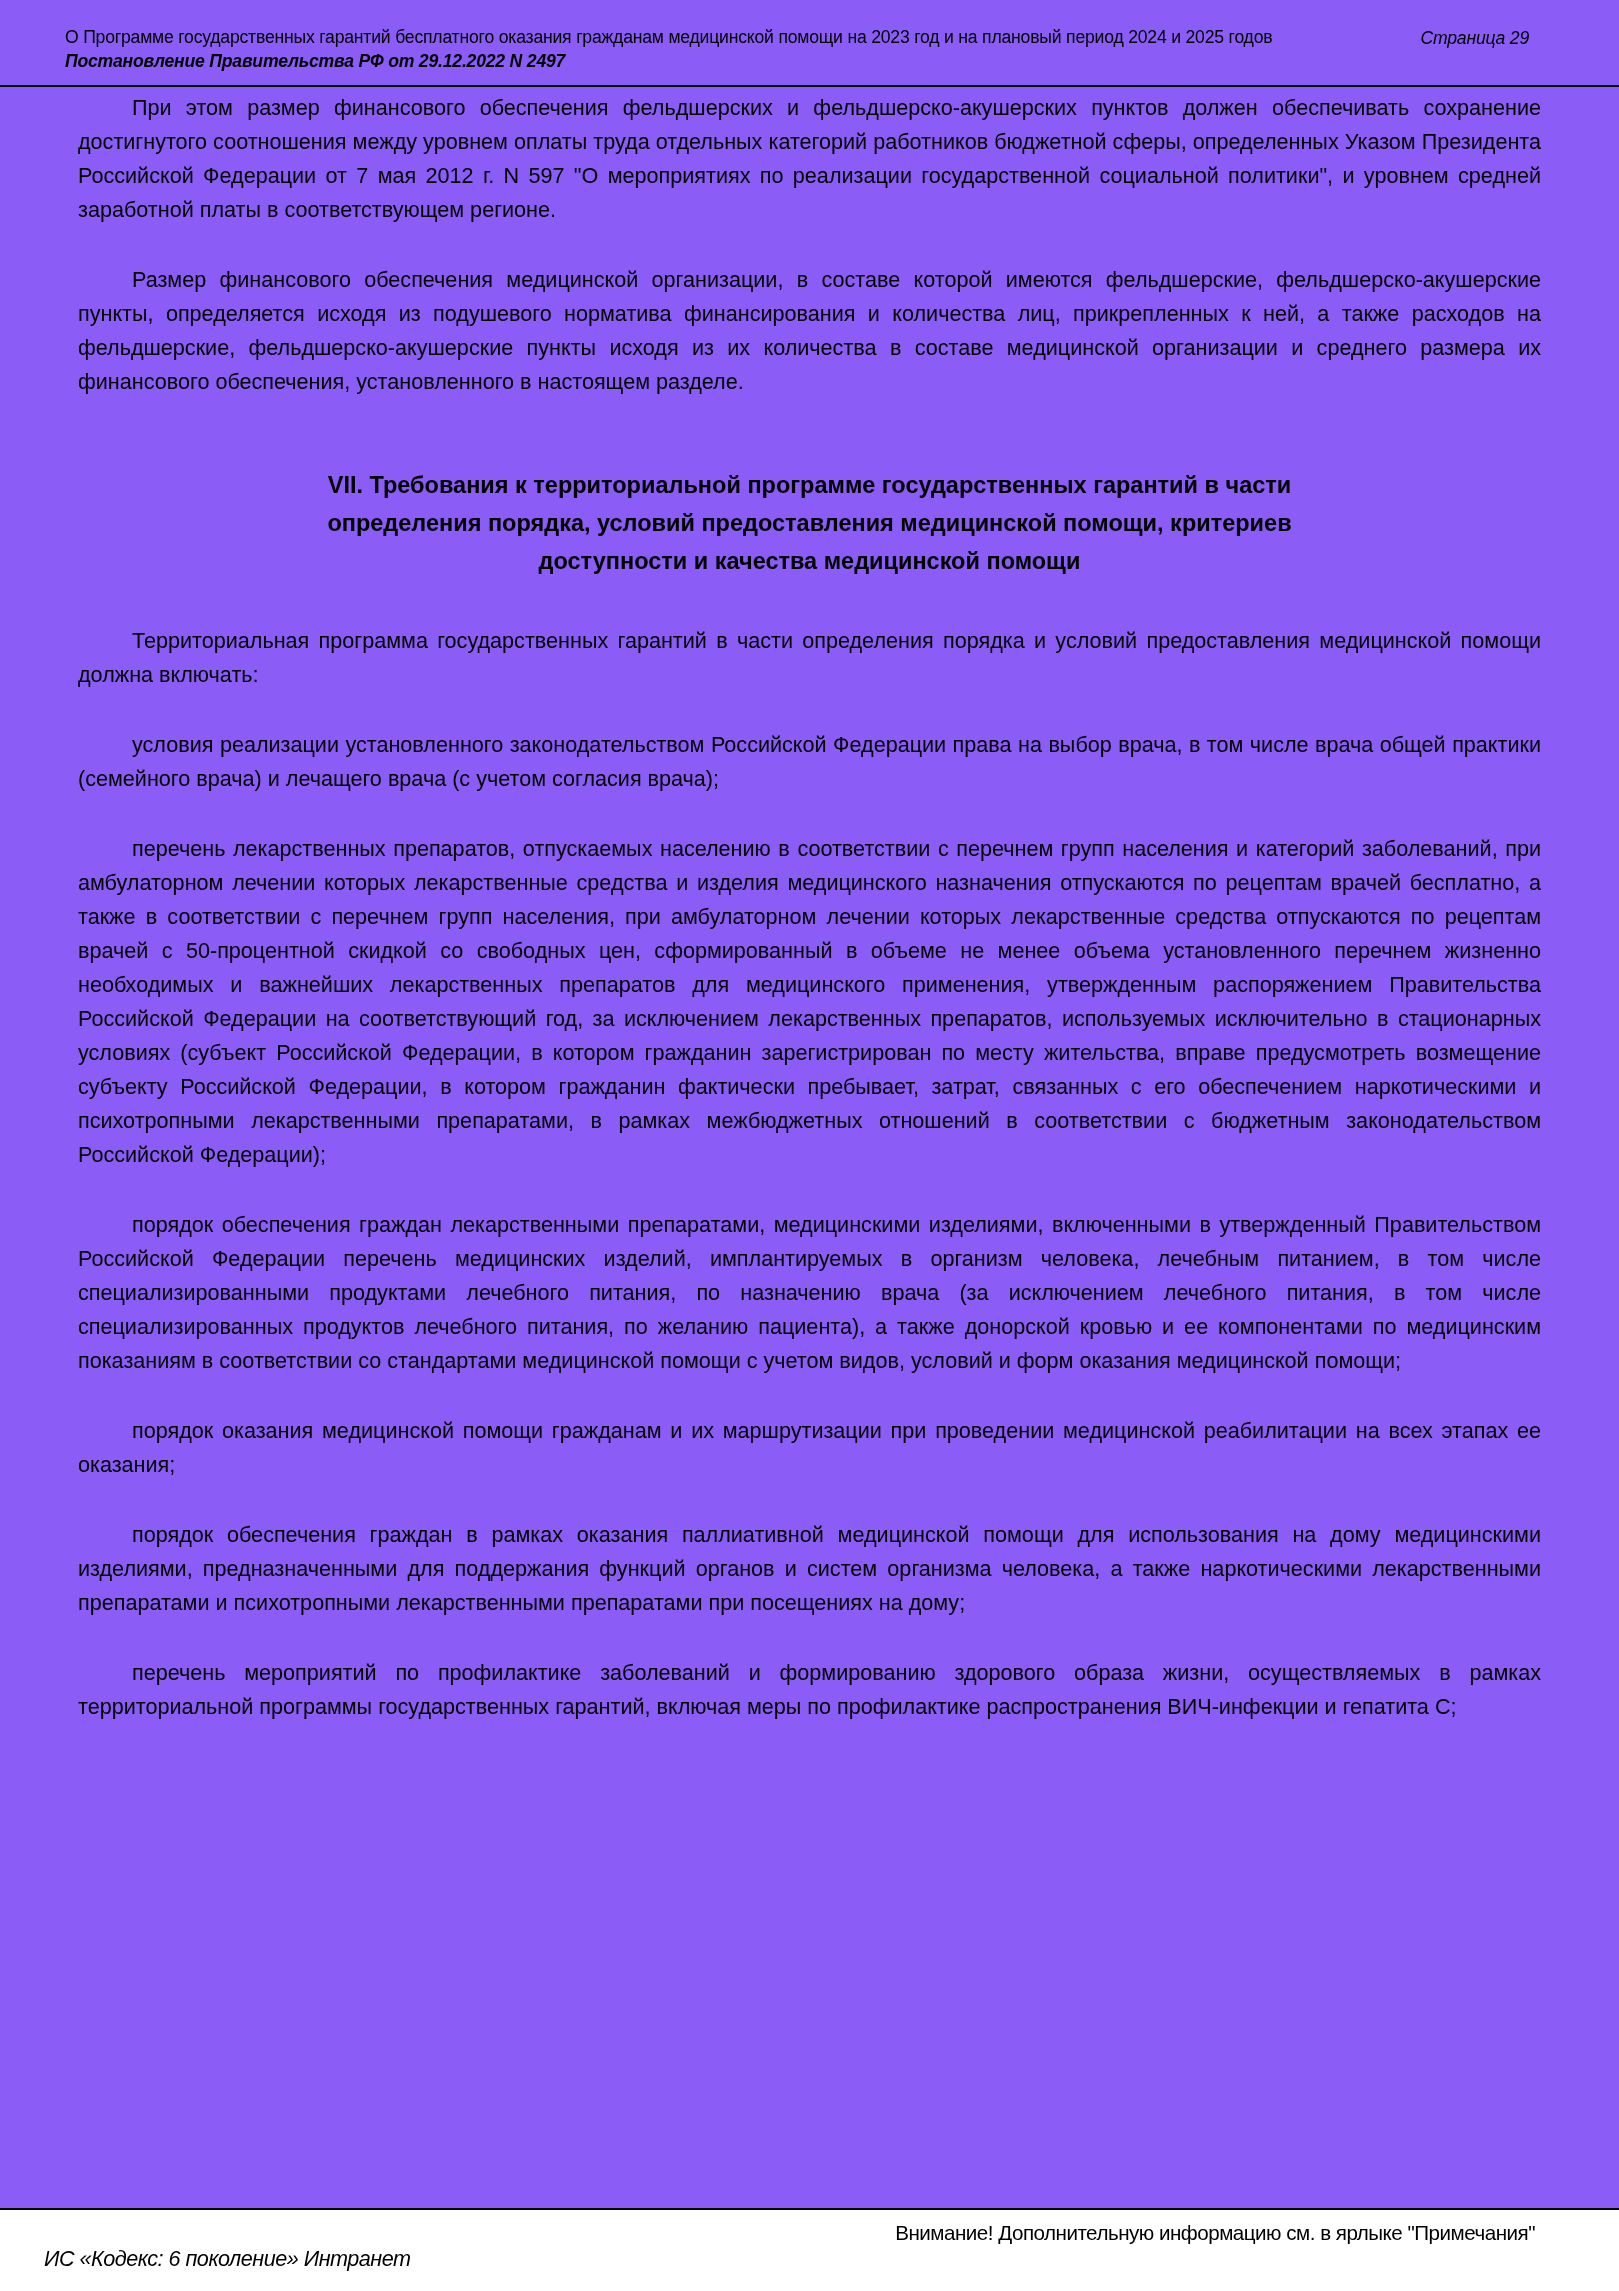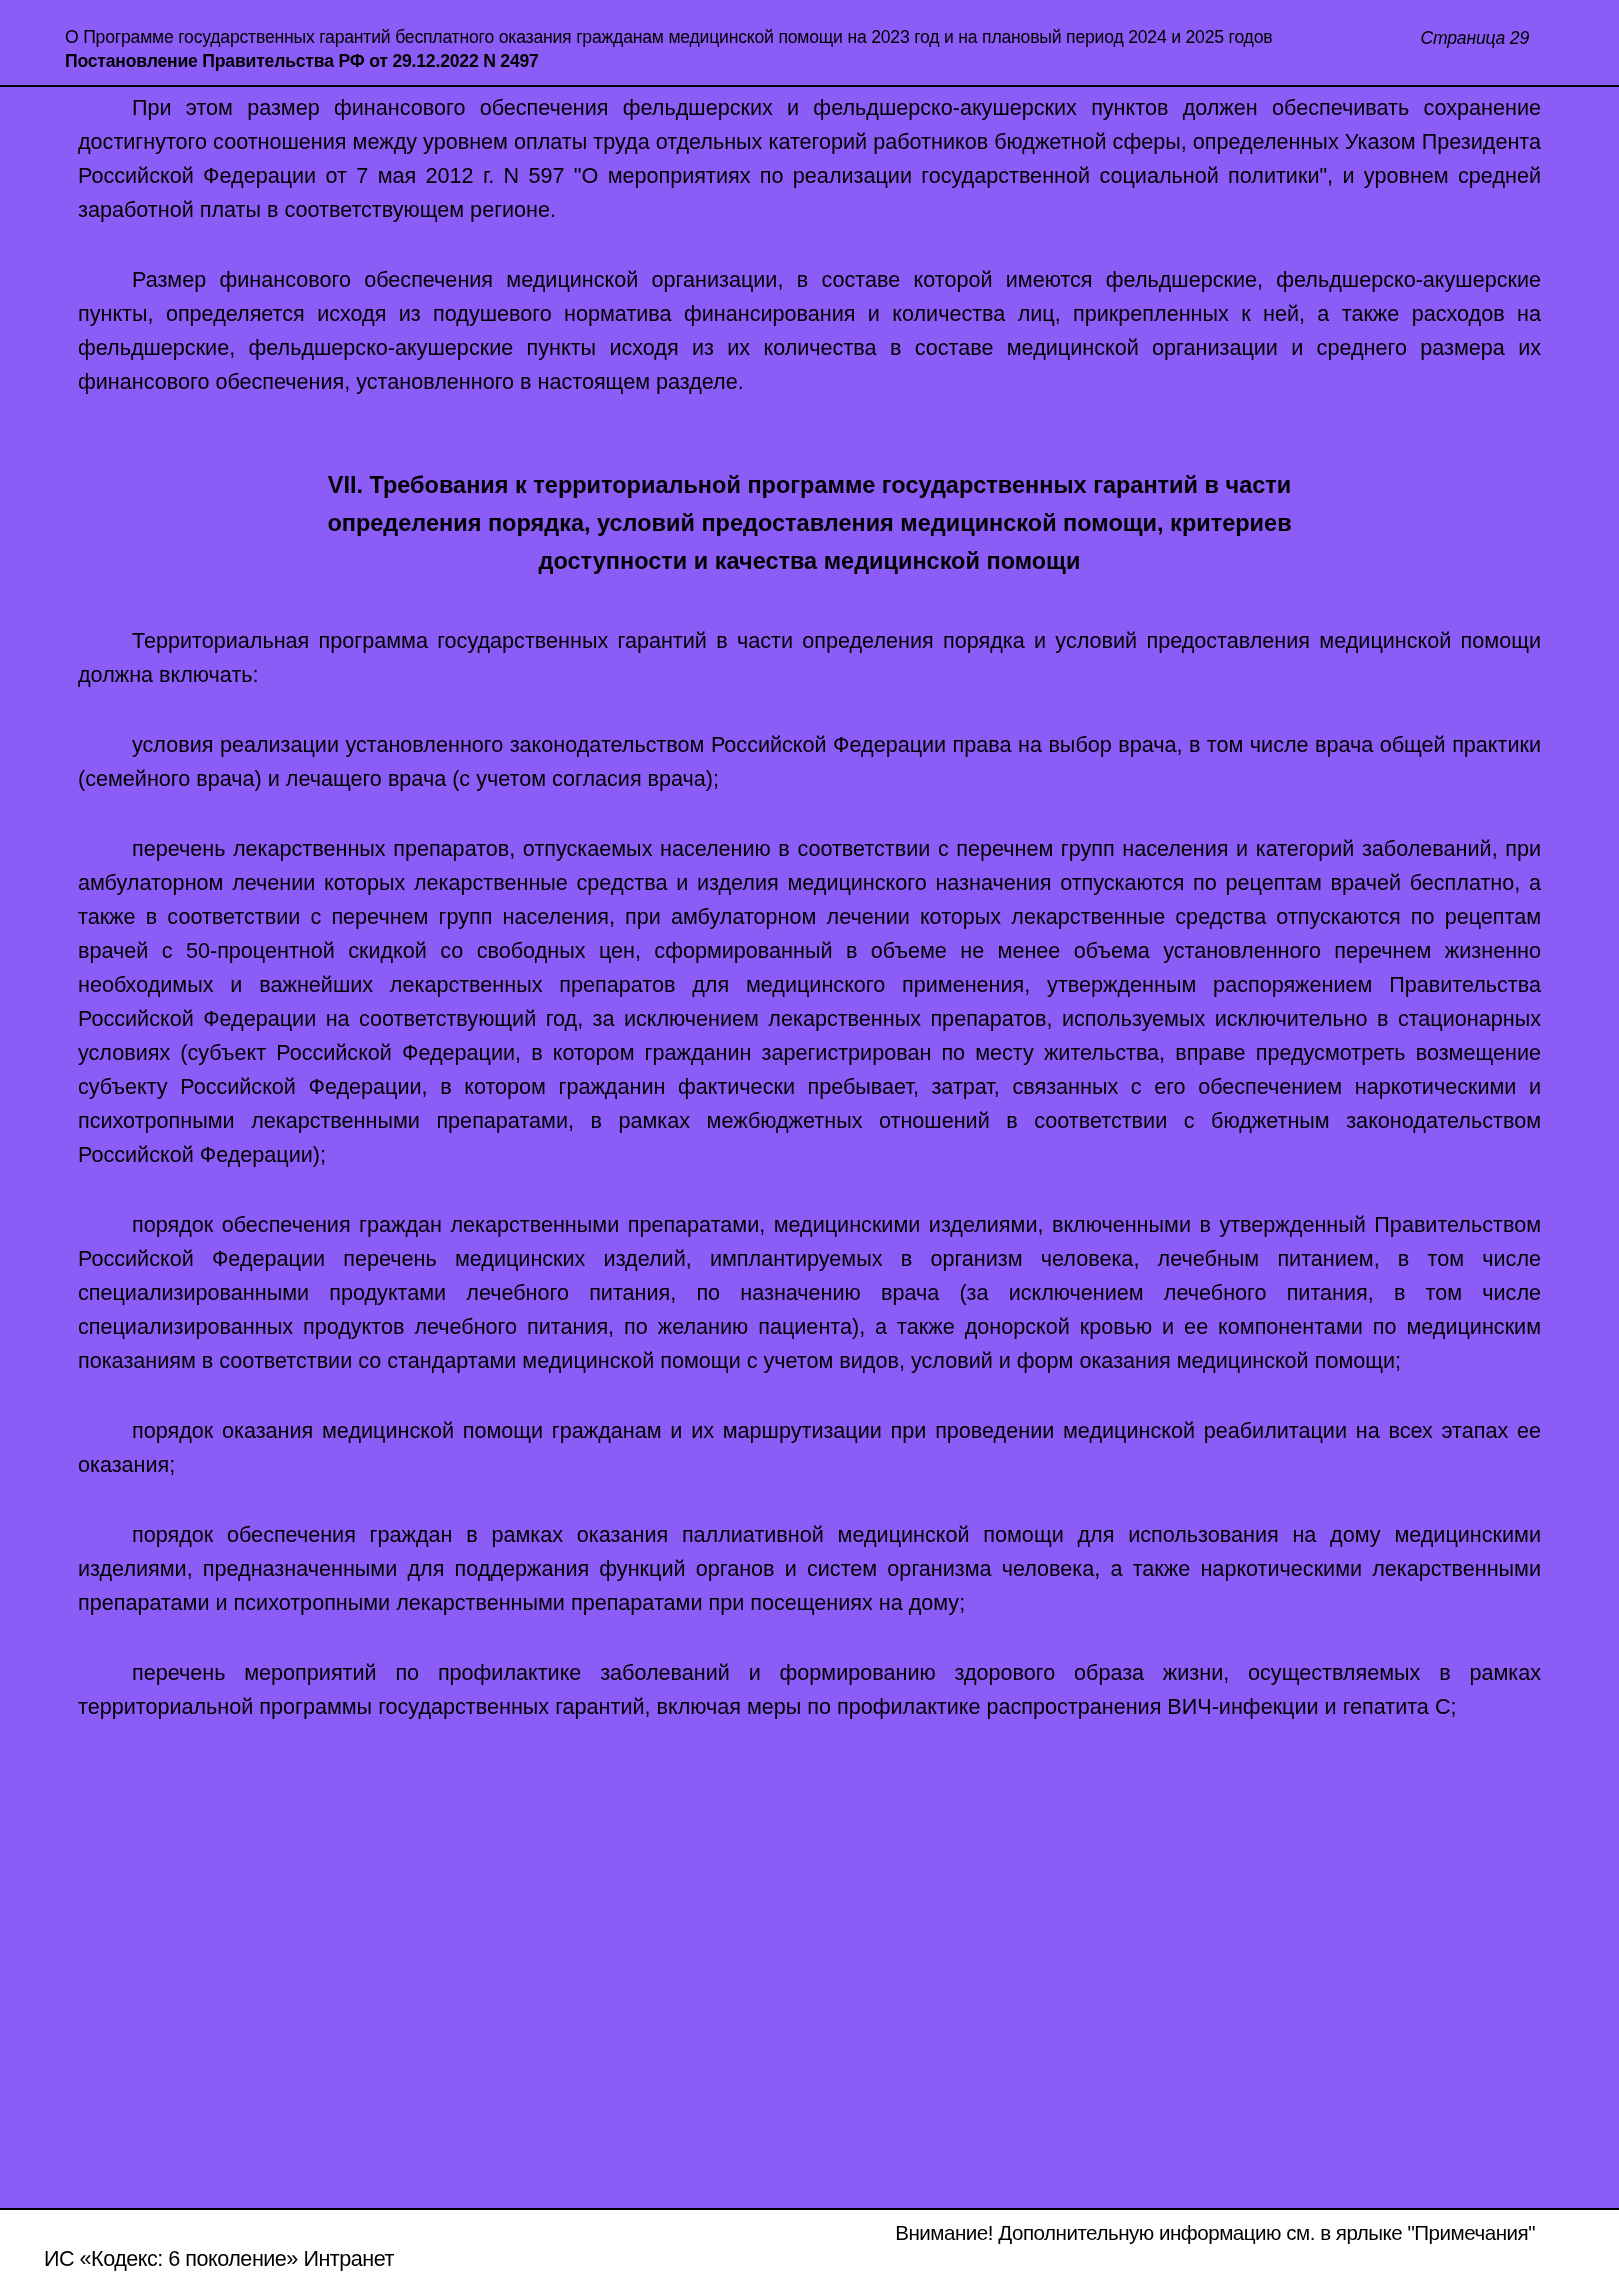--- a/index.html
+++ b/index.html
@@ -33,20 +33,21 @@
   }
   .doc-title {
     max-width: 1215px;
   }
   .page-number {
     white-space: nowrap;
     padding-top: 1px;
     font-style: italic;
   }
   .doc-subtitle {
+    font-style: italic;
     font-weight: bold;
     margin-top: 1px;
   }
   .header-rule {
     border: none;
     border-top: 2.9px solid #000000;
     margin-top: 12.7px;
   }
   
   .doc-main {
@@ -87,20 +88,21 @@
     font-size: 20.6px;
     line-height: 25.5px;
     letter-spacing: -0.5px;
   }
   .footer-source {
     text-align: left;
     padding-left: 44px;
     font-size: 21.6px;
     line-height: 26.5px;
     letter-spacing: -0.5px;
+    font-style: italic;
   }
 </style>
 </head>
 <body>
 
 <div class="page">
 
   <header class="header">
     <div class="header-row">
       <div class="doc-title">О Программе государственных гарантий бесплатного оказания гражданам медицинской помощи на 2023 год и на плановый период 2024 и 2025 годов</div>

